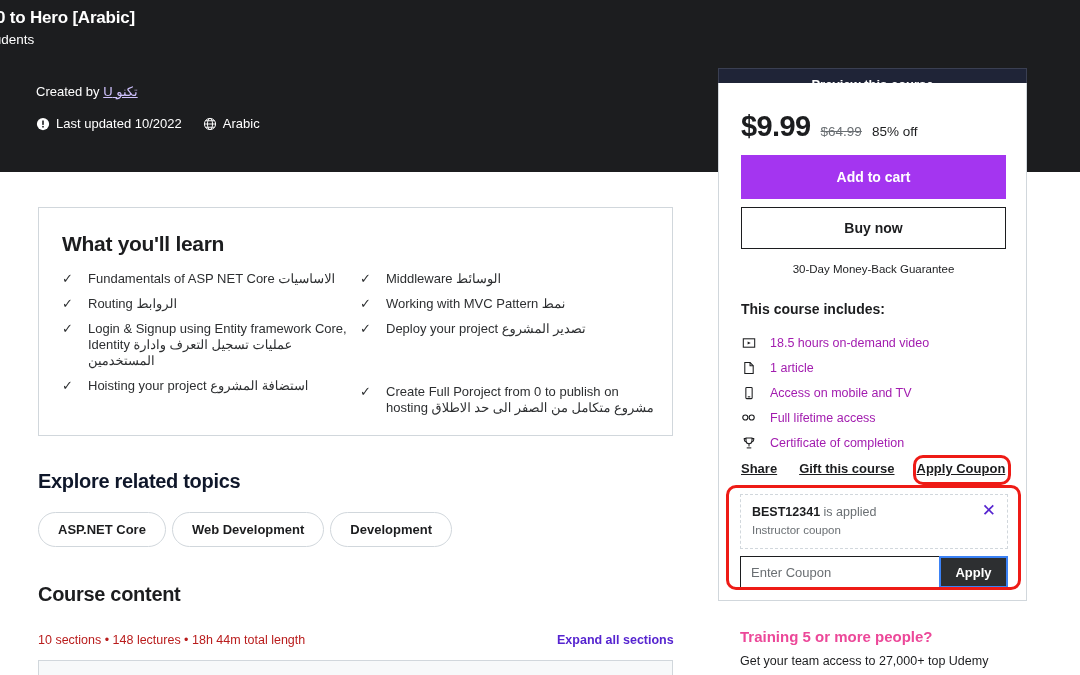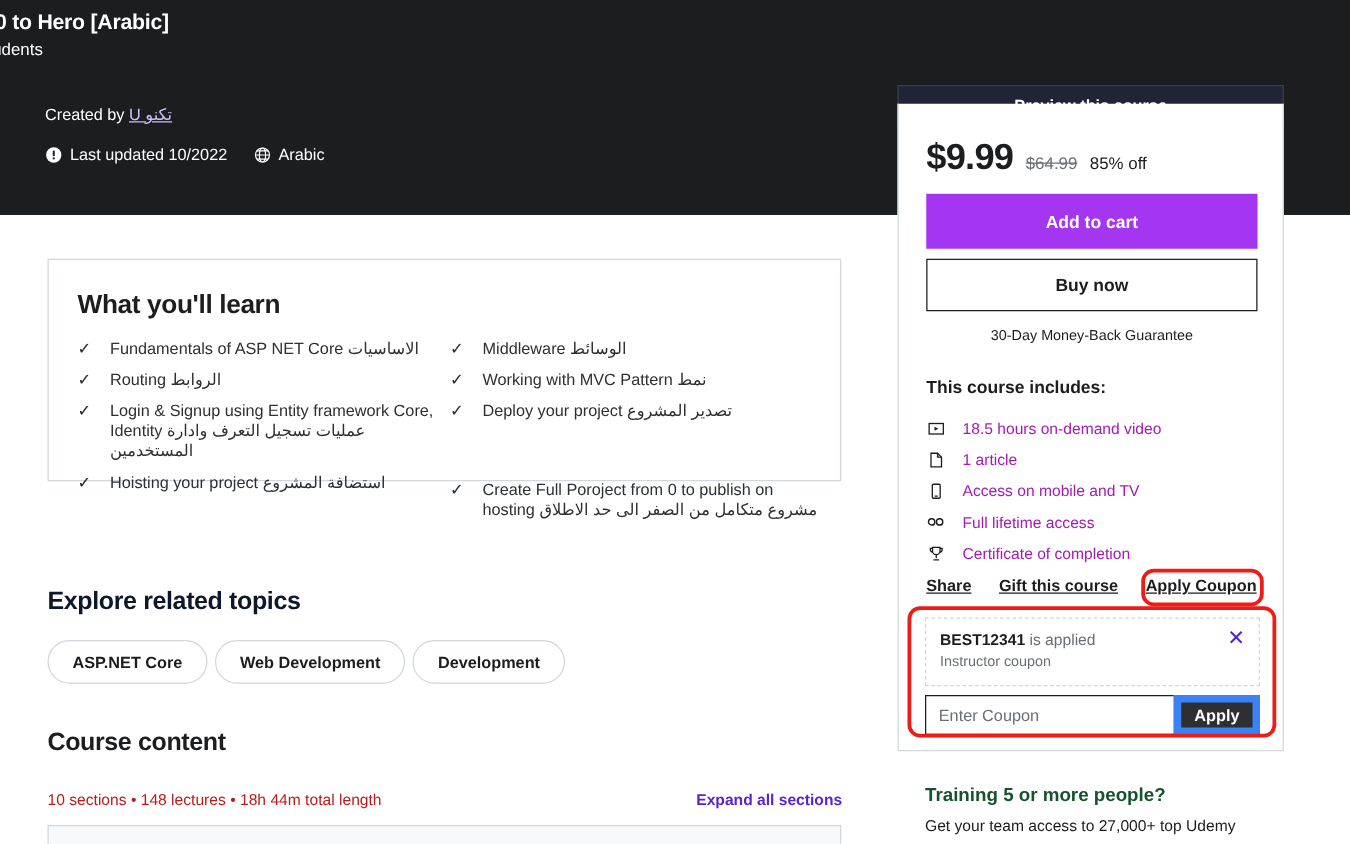--- a/index.html
+++ b/index.html
@@ -49,21 +49,21 @@
   .meta-row {
     position:absolute; left:36px; top:116px;
     display:flex; align-items:center; gap:6px;
     font-size:13px; color:#ffffff; white-space:nowrap;justify-content:space-between;
   }
   .meta-row .gap { width:9px; display:inline-block; }
   .ico-sm { width:14px; height:14px; display:inline-block; vertical-align:-2px; }
 
   
   .learn-box {
-    position:absolute; left:38px; top:207px; width:635px; height:178px;
+    position:absolute; left:38px; top:207px; width:635px; height:229px;
     border:1px solid #d1d7dc; background:#ffffff;
   }
   .learn-title {
     position:absolute; left:23px; top:24px;
     font-size:21px; font-weight:700; color:#1c1d1f; letter-spacing:-0.3px;
   }
   .learn-cols {
     position:absolute; left:23px; top:63px; width:596px;
     display:flex; gap:0px;
   }
@@ -169,28 +169,28 @@
   .close-x { color:#5624d0; font-size:17px; line-height:14px; cursor:pointer; font-weight:400; }
 
   .coupon-input-row { display:flex; margin-top:7px; height:32px; }
   .coupon-input {
     flex:1 1 auto; border:1px solid #1c1d1f; border-right:none;
     padding:0 10px; font-size:13px; color:#6a6f73;
     font-family:"Liberation Sans", sans-serif; outline:none; background:#fff;
   }
   .coupon-input::placeholder { color:#6a6f73; }
   .coupon-apply {
-    flex:0 0 69px; background:#2d2f31; color:#fff; border:6px solid #3b82f6;
+    flex:0 0 69px; background:#2d2f31; color:#fff; border:2px solid #3b82f6;
     font-size:13px; font-weight:700; cursor:pointer;
     font-family:"Liberation Sans", sans-serif;
   }
 
   .card-divider { position:absolute; left:718px; top:600px; width:309px; height:1px; background:#d1d7dc; }
   .training-block { position:absolute; left:740px; top:628px; width:280px; }
-  .training-title { font-size:15px; font-weight:700; color:#14532d; }
+  .training-title { font-size:15px; font-weight:700; color:#ec4899; }
   .training-sub { font-size:12.5px; color:#1c1d1f; margin-top:8px; line-height:17px; }
 </style>
 </head>
 <body>
 
 <div id="page">
 
   <div class="hero-dark"></div>
   <div class="hero-right-dark"></div>
 

